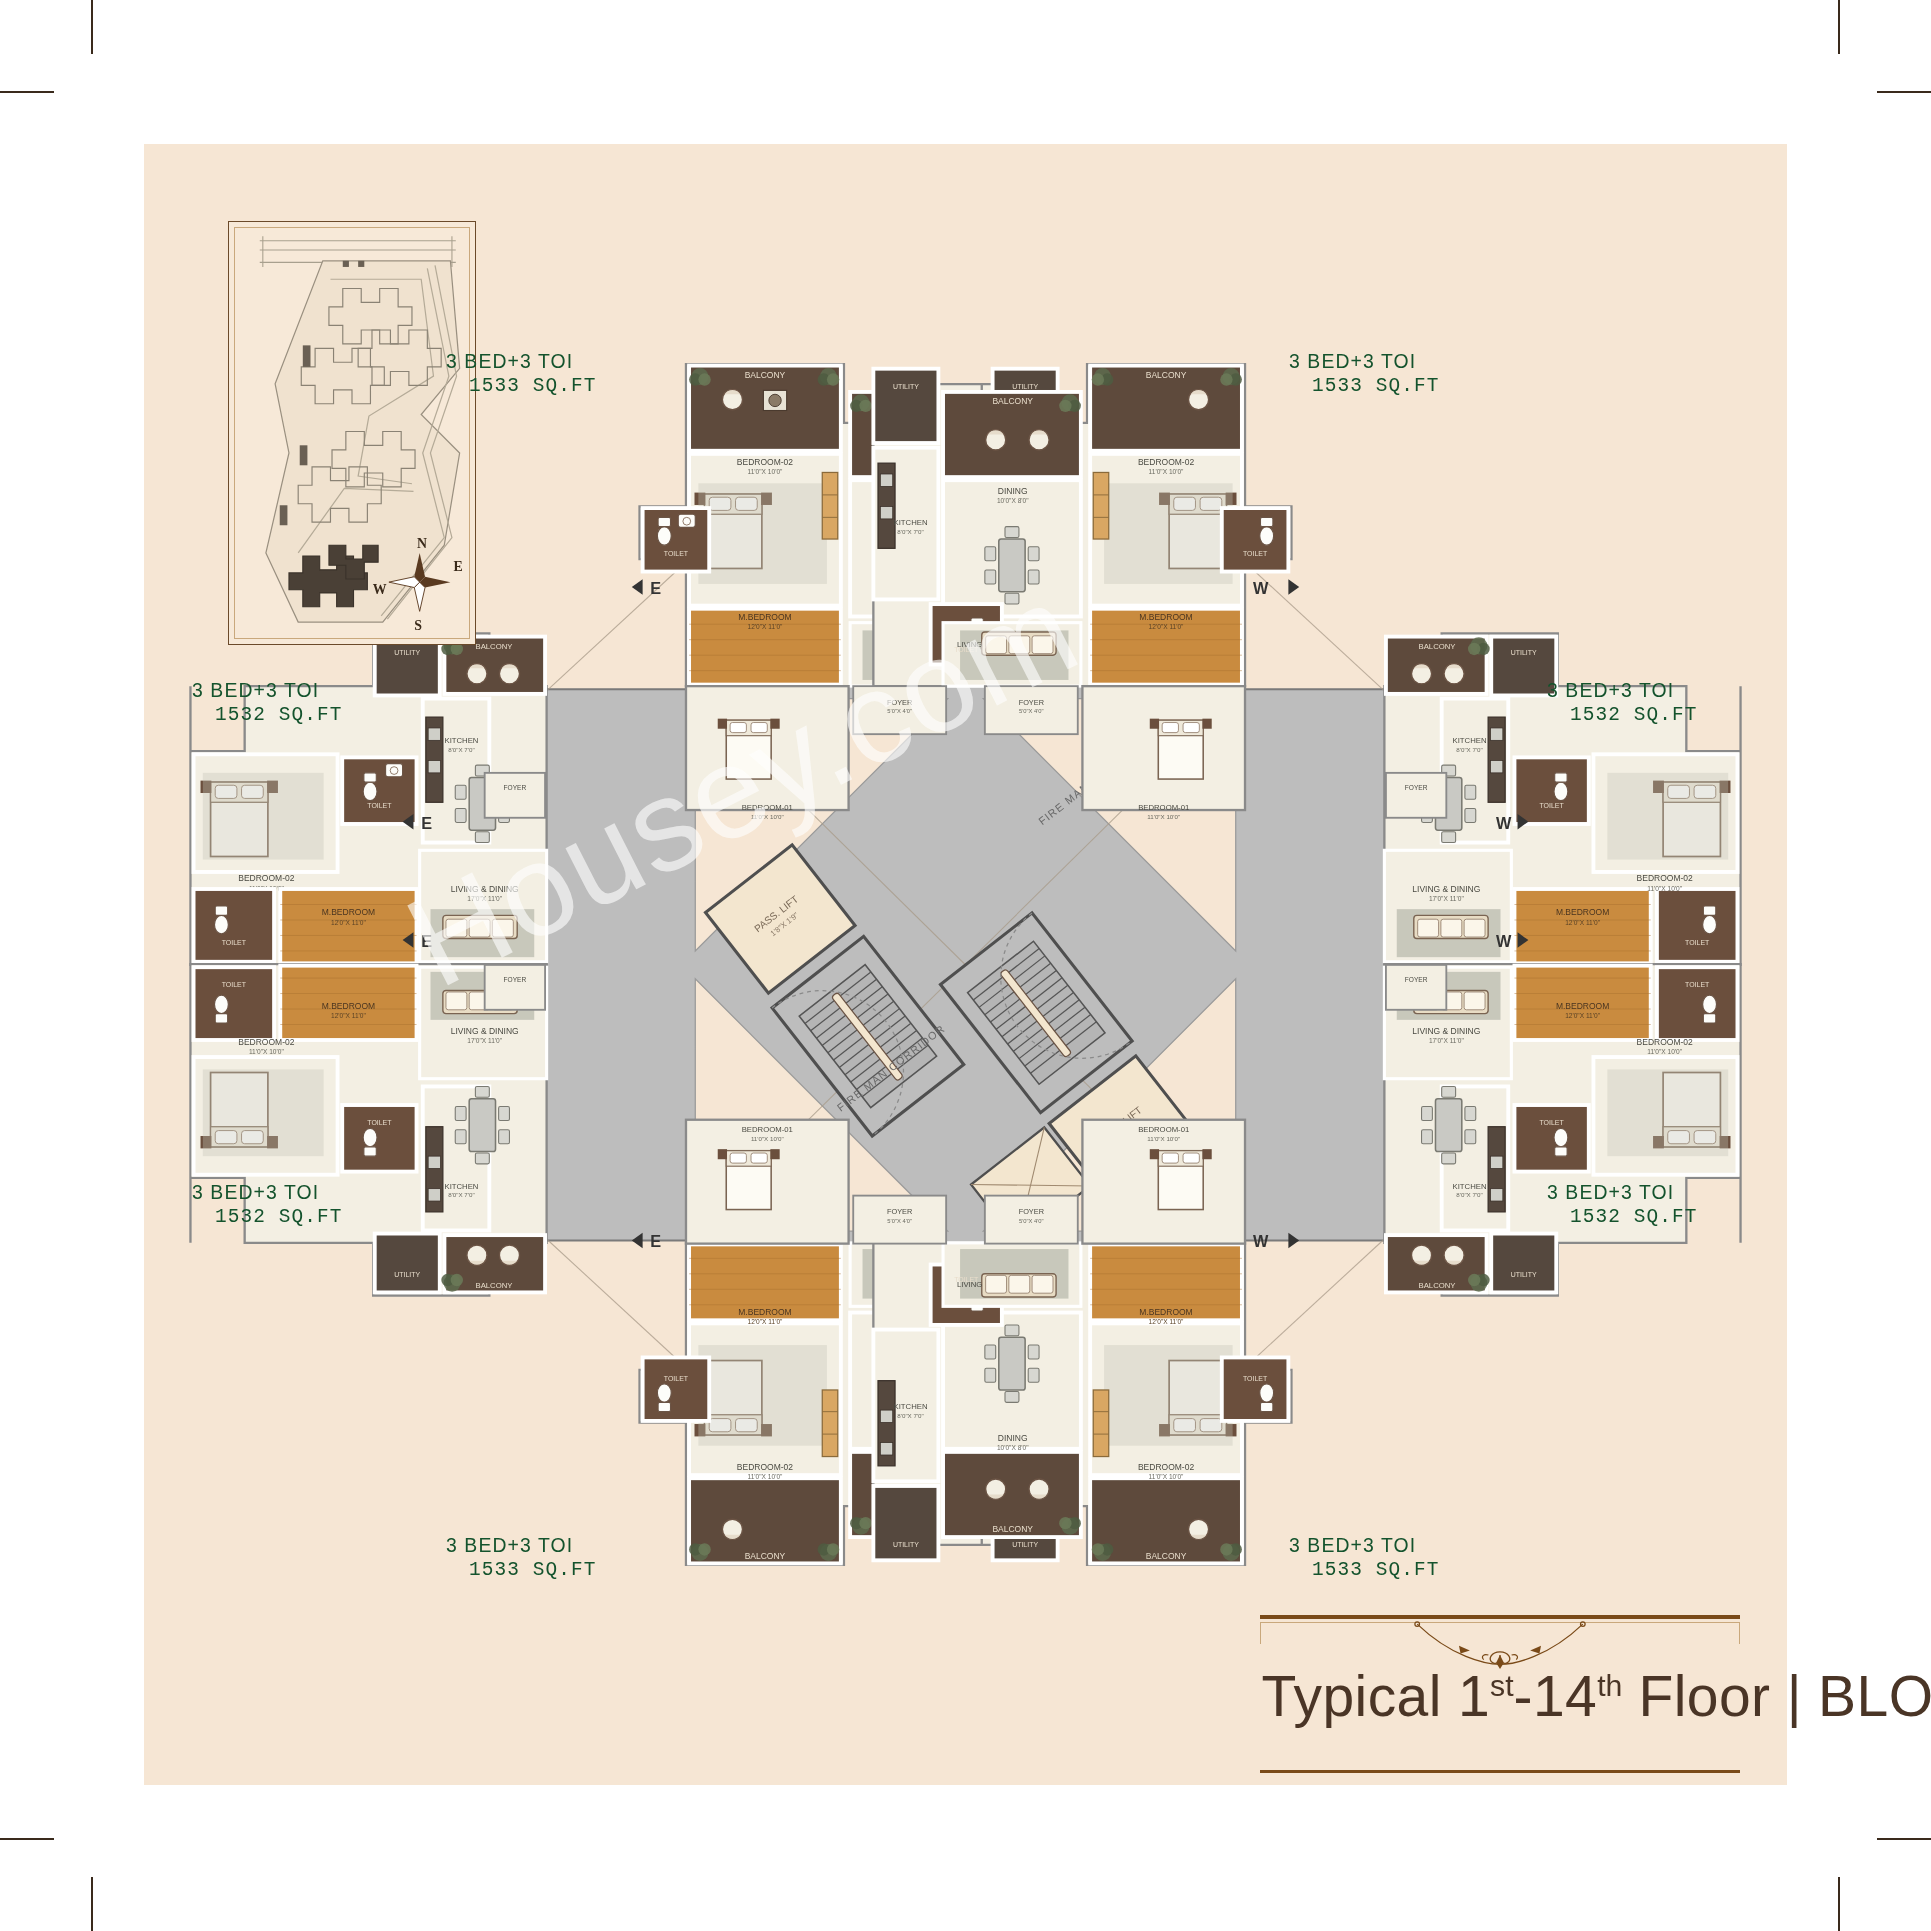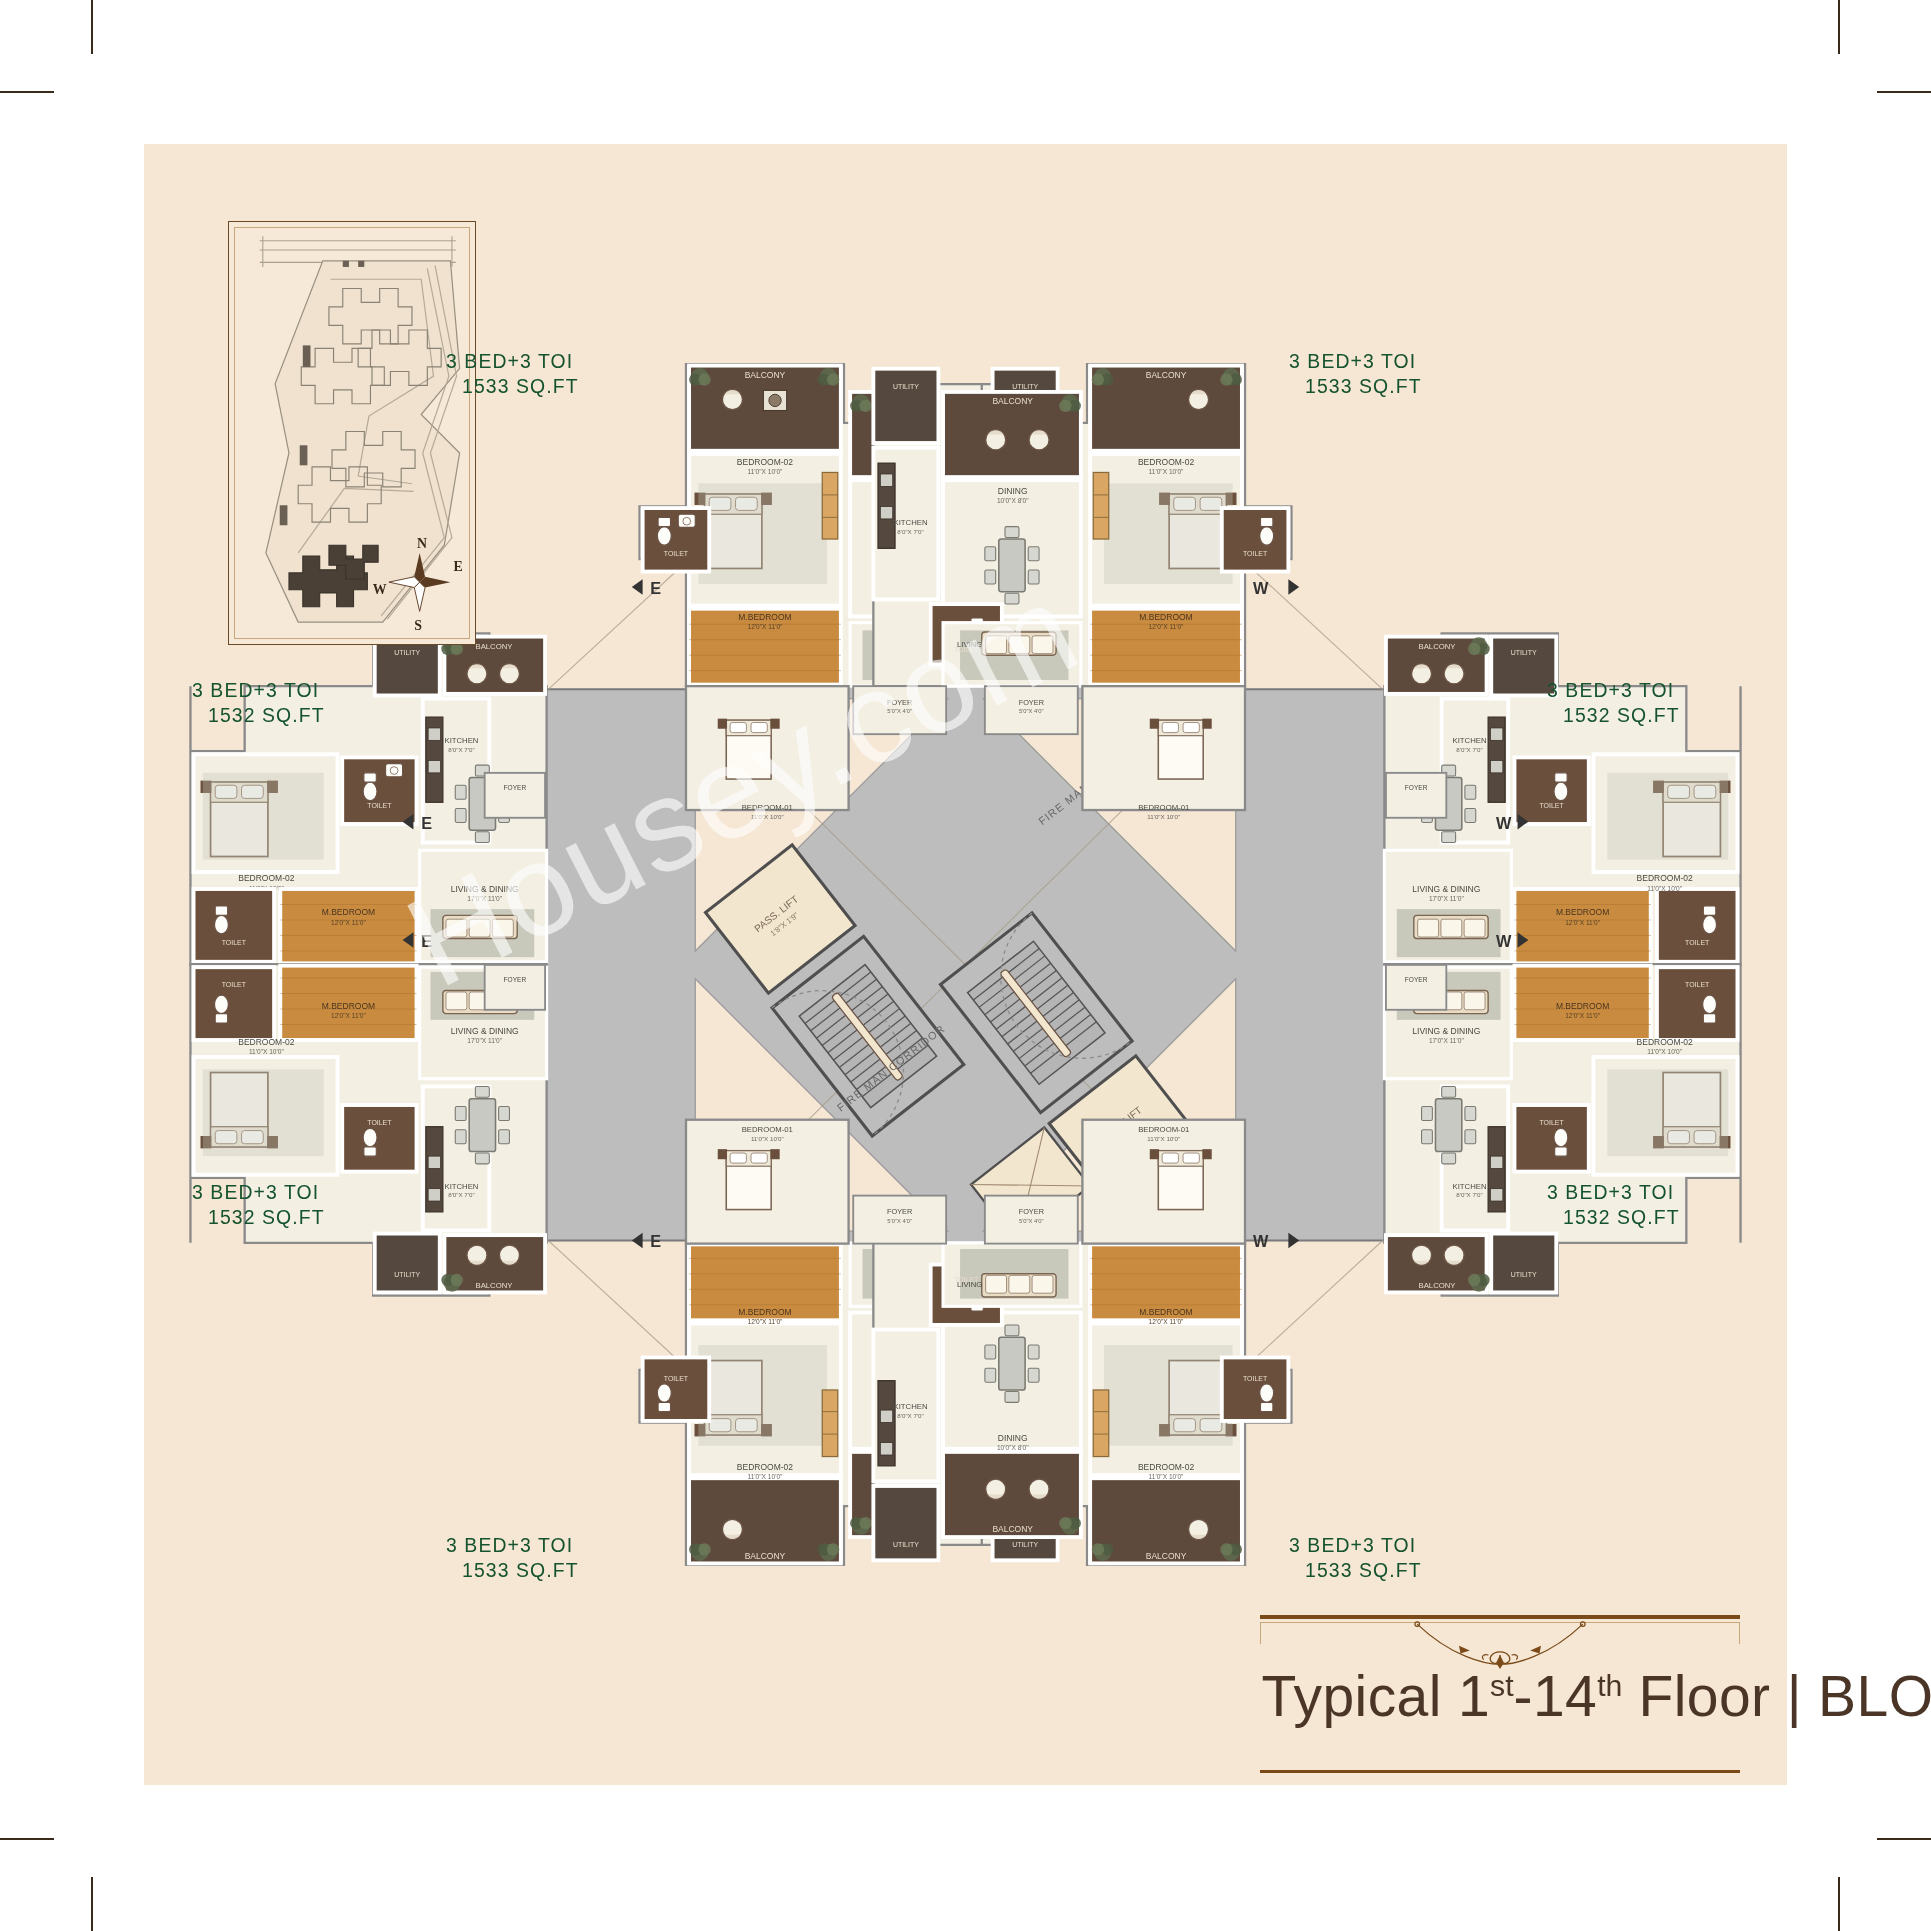--- a/index.html
+++ b/index.html
@@ -21,21 +21,21 @@
   .keyplan .inner{position:absolute;inset:4.6px;border:0.8px solid #c9a87c;}
   .kp-svg{position:absolute;inset:0;width:100%;height:100%;}
 
   
   .stage{position:absolute;left:144px;top:144px;width:1643px;height:1641px;}
   .fp{position:absolute;left:0;top:0;width:1643px;height:1641px;}
 
   
   .callout{position:absolute;color:#14532d;font-size:19.4px;line-height:1.28;
            letter-spacing:1.1px;white-space:nowrap;font-family:"Liberation Sans",sans-serif;}
-  .callout .l2{padding-left:16px;display:block;}
+  .callout .l2{padding-left:23px;display:block;font-family:Liberation Mono, monospace;}
 
   
   .footer{position:absolute;left:1260px;top:1615px;width:480px;height:167px;}
   .rule-top{position:absolute;left:0;top:0;width:100%;height:3.9px;background:#7a4a18;}
   .rule-thin{position:absolute;left:0;top:7px;width:100%;height:0.8px;background:#c9a87c;}
   .brk-l{position:absolute;left:0;top:7px;width:0.8px;height:22px;background:#c9a87c;}
   .brk-r{position:absolute;right:0;top:7px;width:0.8px;height:22px;background:#c9a87c;}
   .orn{position:absolute;left:50%;top:6.2px;transform:translateX(-50%);}
   .ftitle{position:absolute;left:1.5px;top:48px;font-size:57px;color:#4a3526;
           letter-spacing:0.4px;white-space:nowrap;font-family:"Liberation Sans",sans-serif;}

